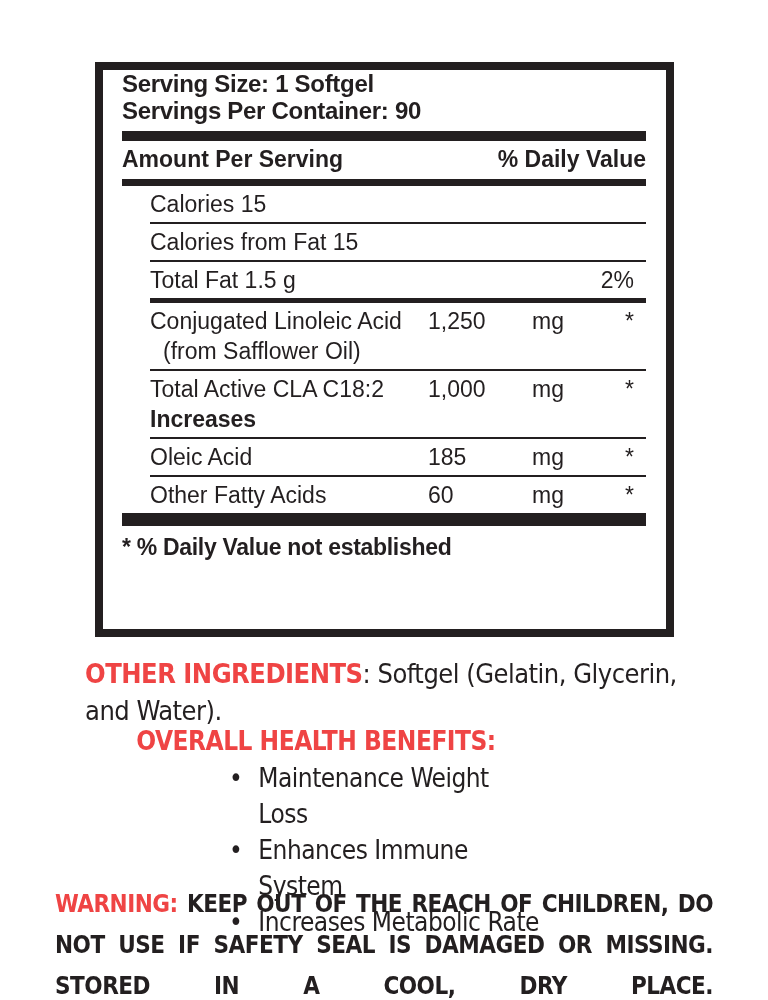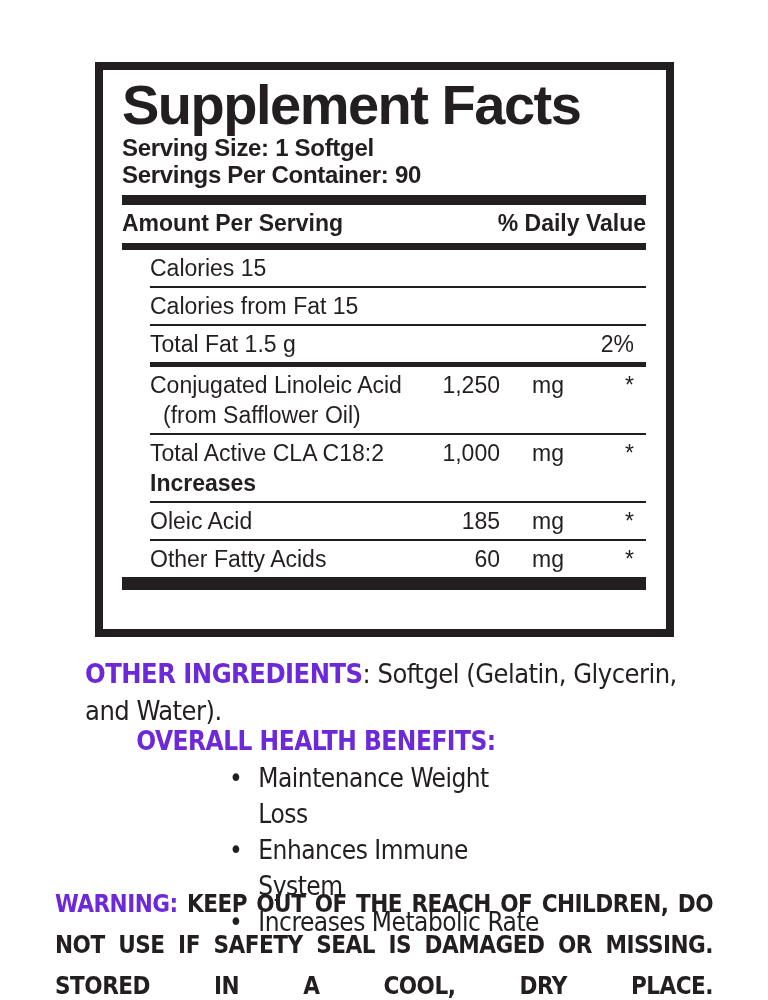--- a/index.html
+++ b/index.html
@@ -4,21 +4,21 @@
 <style>
   html, body { margin: 0; padding: 0; }
   body {
     width: 768px; height: 1000px;
     background: #ffffff;
     font-family: "Liberation Sans", sans-serif;
     color: #231f20;
     position: relative;
     overflow: hidden;
   }
-  .red { color: #6d28d9; }
+  .red { color: #ef4444; }
 
   
   .sf-box {
     position: absolute; left: 95px; top: 62px;
     width: 579px; height: 575px;
     border: 8px solid #231f20;
     box-sizing: border-box;
     padding: 0 20px 0 19px;
     background: #ffffff;
     overflow: hidden;
@@ -37,21 +37,21 @@
     font-weight: bold; font-size: 23px; line-height: 27px;
     padding: 5px 0 6px 0;
   }
   .sf-row { font-size: 23px; line-height: 30px; padding: 3px 0; margin-left: 28px; }
   .sf-row.bold .sf-line { font-weight: normal; gap: 20px; }
   .div-none   { border-top: none; }
   .div-thin   { border-top: 2px solid #231f20; }
   .div-medium { border-top: 5px solid #231f20; }
   .sf-line { display: flex; align-items: baseline; }
   .sf-name { flex: 1; }
-  .sf-amount { min-width: 72px; text-align: right; white-space: nowrap; }
+  .sf-amount { min-width: 72px; text-align: left; white-space: nowrap; }
   .sf-unit { width: 50px; padding-left: 12px; box-sizing: border-box; }
   .sf-dv { width: 56px; padding-right: 12px; box-sizing: border-box; text-align: right; }
   .sf-name2 { font-weight: bold; }
   .sf-sub { font-weight: normal; padding-left: 13px; }
   .sf-footnote { font-size: 23px; font-weight: bold; padding-top: 8px; letter-spacing: -0.3px; }
 
   
   .cond { font-family: "DejaVu Sans", sans-serif; font-stretch: condensed; letter-spacing: -0.5px; }
   .ingredients {
     position: absolute; left: 85px; top: 655px; width: 600px;
@@ -78,21 +78,20 @@
     text-align: justify; text-align-last: justify;
     word-spacing: 2px;
   }
 </style>
 </head>
 <body>
 
 <div>
 
   <section class="sf-box">
-    <h1 class="sf-title">Supplement Facts</h1>
     <div class="sf-serving">Serving Size: 1 Softgel</div>
     <div class="sf-serving">Servings Per Container: 90</div>
 
     <div class="bar bar-10"></div>
     <div class="sf-header">
       <span>Amount Per Serving</span>
       <span>% Daily Value</span>
     </div>
     <div class="bar bar-7"></div>
 
@@ -151,20 +150,21 @@
           <div class="sf-line">
             <span class="sf-name">Other Fatty Acids</span>
             <span class="sf-amount">60</span>
             <span class="sf-unit">mg</span>
             <span class="sf-dv">*</span>
           </div>
         </div>
       </div>
 
     <div class="bar bar-13"></div>
+    <div class="sf-footnote">* % Daily Value not established</div>
   </section>
 
   <p class="ingredients cond"><span class="label red">OTHER INGREDIENTS</span><span>: Softgel (Gelatin, Glycerin, and Water).</span></p>
 
   <h2 class="benefits-heading red cond">OVERALL HEALTH BENEFITS:</h2>
   <ul class="benefits-list cond" id="benefits-host">
       <li>
         <span class="dot">•</span>
         <span>Maintenance Weight Loss</span>
       </li>

